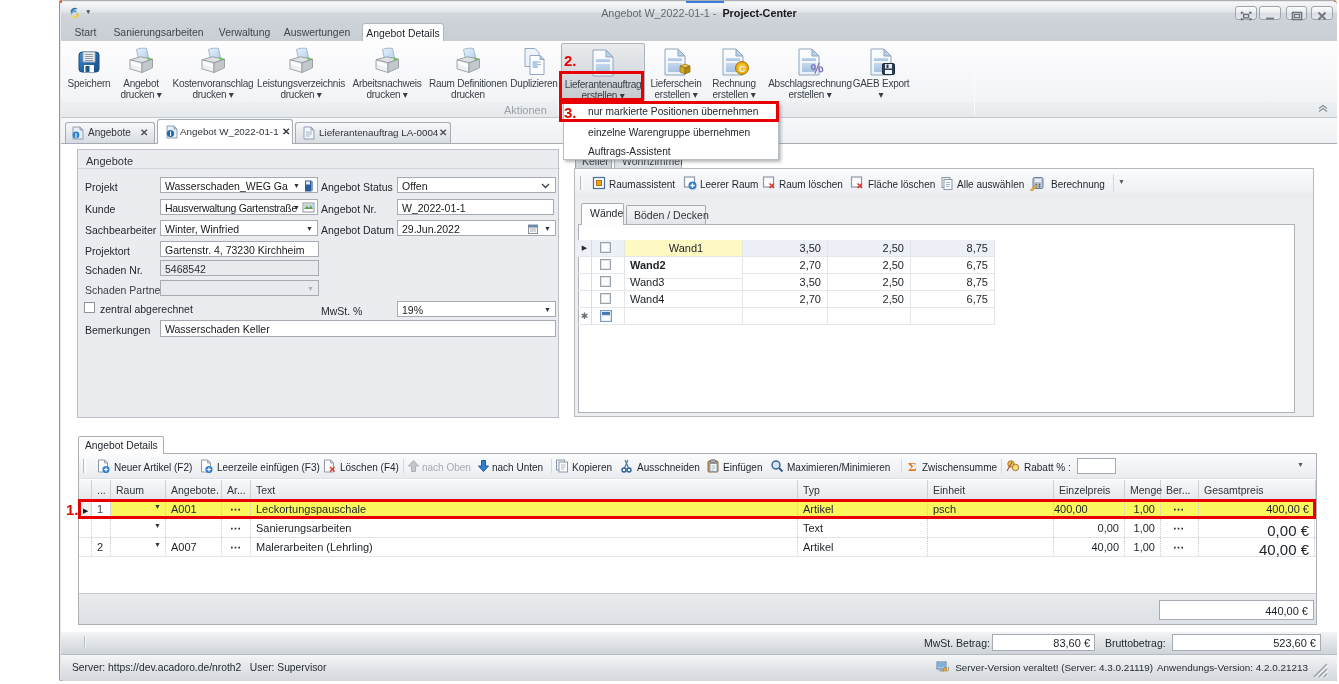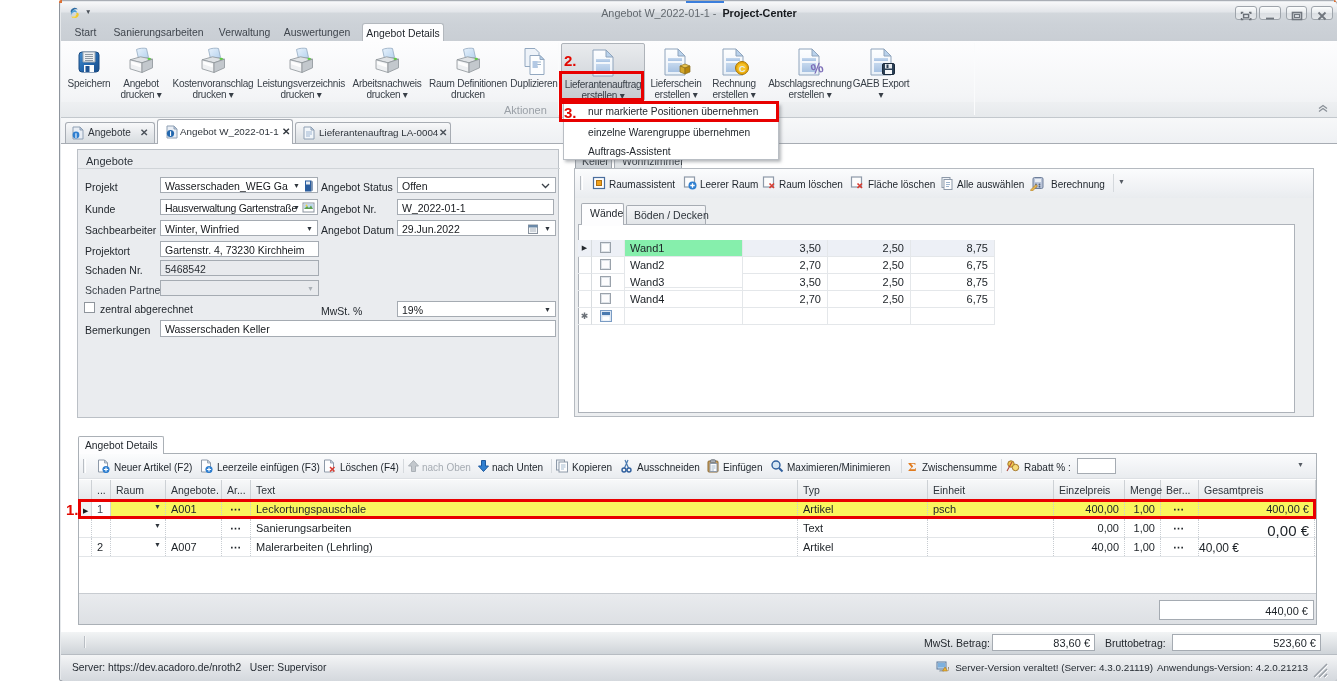--- a/index.html
+++ b/index.html
@@ -514,31 +514,31 @@
       </div>
 <div class="abs" style="left:581px;top:203px;width:43px;height:21px;background:#fdfdfe;border:1px solid #a7acb3;border-bottom:none;border-radius:2px 2px 0 0;padding:3px 0 0 8px;font-size:10.5px;color:#23282e;z-index:2">Wände</div>
 <div class="abs" style="left:626px;top:205px;width:80px;height:19px;background:linear-gradient(#f5f6f8,#e2e5e8);border:1px solid #a7acb3;border-bottom:none;border-radius:2px 2px 0 0;padding:3px 0 0 7px;font-size:10.5px;color:#2e343b">Böden / Decken</div>
 <div class="abs" style="left:578px;top:224px;width:717px;height:189px;background:#fff;border:1px solid #adb2b9"></div>
 <div class="abs" style="left:582px;top:223px;width:41px;height:3px;background:#fdfdfe"></div>
 <div class="abs" style="left:578px;top:240px;width:717px;height:17px">
 <div class="abs" style="left:0;width:14px;height:17px;border-right:1px solid #d8dcdf;border-bottom:1px solid #e4e7ea;text-align:center;font-size:7px;padding-top:4px;color:#23282e;background:#edf0f6;">▶</div>
 <div class="abs" style="left:14px;width:33px;height:17px;border-right:1px solid #e4e7ea;border-bottom:1px solid #e4e7ea;background:#edf0f6;">
           <span class="abs" style="left:8px;top:2px;width:11px;height:11px;background:#fcfcfd;border:1px solid #9aa2ab;box-shadow:inset 0 0 0 1px #dde2e7"></span>
         </div>
-<div class="abs" style="left:47px;width:118px;height:17px;border-right:1px solid #e4e7ea;border-bottom:1px solid #e4e7ea;padding:2px 0 8px 5px;font-size:11px;background:#86efac;">Wand1</div>
+<div class="abs" style="left:47px;width:118px;height:17px;border-right:1px solid #e4e7ea;border-bottom:1px solid #e4e7ea;padding:2px 0 8px 5px;font-size:11px;background:#fef9c3;text-align:center;">Wand1</div>
 <div class="abs" style="left:165px;width:85px;height:17px;border-right:1px solid #e4e7ea;border-bottom:1px solid #e4e7ea;padding:2px 6px 0 0;text-align:right;font-size:11px;background:#edf0f6;">3,50</div>
 <div class="abs" style="left:250px;width:83px;height:17px;border-right:1px solid #e4e7ea;border-bottom:1px solid #e4e7ea;padding:2px 6px 0 0;text-align:right;font-size:11px;background:#edf0f6;">2,50</div>
 <div class="abs" style="left:333px;width:84px;height:17px;border-right:1px solid #e4e7ea;border-bottom:1px solid #e4e7ea;padding:2px 6px 0 0;text-align:right;font-size:11px;background:#edf0f6;">8,75</div>
 </div>
 <div class="abs" style="left:578px;top:257px;width:717px;height:17px">
 <div class="abs" style="left:0;width:14px;height:17px;border-right:1px solid #d8dcdf;border-bottom:1px solid #e4e7ea;text-align:center;font-size:7px;padding-top:4px;color:#23282e;"></div>
 <div class="abs" style="left:14px;width:33px;height:17px;border-right:1px solid #e4e7ea;border-bottom:1px solid #e4e7ea;">
           <span class="abs" style="left:8px;top:2px;width:11px;height:11px;background:#fcfcfd;border:1px solid #9aa2ab;box-shadow:inset 0 0 0 1px #dde2e7"></span>
         </div>
-<div class="abs" style="left:47px;width:118px;height:31px;border-right:1px solid #e4e7ea;border-bottom:1px solid #e4e7ea;padding:2px 0 0 5px;font-size:11px;">Wand2</div>
+<div class="abs" style="left:47px;width:118px;height:22px;border-right:1px solid #e4e7ea;border-bottom:1px solid #e4e7ea;padding:2px 0 0 5px;font-size:11px;font-weight:bold;">Wand2</div>
 <div class="abs" style="left:165px;width:85px;height:17px;border-right:1px solid #e4e7ea;border-bottom:1px solid #e4e7ea;padding:2px 6px 0 0;text-align:right;font-size:11px;">2,70</div>
 <div class="abs" style="left:250px;width:83px;height:17px;border-right:1px solid #e4e7ea;border-bottom:1px solid #e4e7ea;padding:2px 6px 0 0;text-align:right;font-size:11px;">2,50</div>
 <div class="abs" style="left:333px;width:84px;height:17px;border-right:1px solid #e4e7ea;border-bottom:1px solid #e4e7ea;padding:2px 6px 0 0;text-align:right;font-size:11px;">6,75</div>
 </div>
 <div class="abs" style="left:578px;top:274px;width:717px;height:17px">
 <div class="abs" style="left:0;width:14px;height:17px;border-right:1px solid #d8dcdf;border-bottom:1px solid #e4e7ea;text-align:center;font-size:7px;padding-top:4px;color:#23282e;"></div>
 <div class="abs" style="left:14px;width:33px;height:17px;border-right:1px solid #e4e7ea;border-bottom:1px solid #e4e7ea;">
           <span class="abs" style="left:8px;top:2px;width:11px;height:11px;background:#fcfcfd;border:1px solid #9aa2ab;box-shadow:inset 0 0 0 1px #dde2e7"></span>
         </div>
 <div class="abs" style="left:47px;width:118px;height:17px;border-right:1px solid #e4e7ea;border-bottom:1px solid #e4e7ea;padding:2px 0 0 5px;font-size:11px;">Wand3</div>
@@ -666,21 +666,21 @@
 <div class="abs" style="left:0px;top:0;width:13px;height:100%;border-right:1px solid #d0d4d8;padding:3px 0 0 4px;color:#16191d;font-size:11px;background:#f0f1f3"><span style="font-size:7px">▶</span></div>
 <div class="abs" style="left:13px;top:0;width:19px;height:100%;border-right:1px solid #d0d4d8;padding:3px 0 0 5px;color:#3a4656;font-size:11px;background:#fff">1</div>
 <div class="abs" style="left:32px;top:0;width:55px;height:100%;border-right:1px dotted #c8cdd2;padding:3px 0 0 5px;color:#1c2126;font-size:11px">
           <span style="float:right;margin-right:4px;font-size:7px;color:#2e343b">▼</span>
         </div>
 <div class="abs" style="left:87px;top:0;width:56px;height:100%;border-right:1px dotted #c8cdd2;padding:3px 0 0 5px;color:#1c2126;font-size:11px">A001</div>
 <div class="abs" style="left:143px;top:0;width:29px;height:100%;border-right:1px dotted #c8cdd2;padding:3px 0 0 8px;color:#1c2126;font-size:11px"><span style="letter-spacing:1px;font-weight:bold">⋯</span></div>
 <div class="abs" style="left:172px;top:0;width:547px;height:100%;border-right:1px dotted #c8cdd2;padding:3px 0 0 5px;color:#1c2126;font-size:11px">Leckortungspauschale</div>
 <div class="abs" style="left:719px;top:0;width:130px;height:100%;border-right:1px dotted #c8cdd2;padding:3px 0 0 5px;color:#1c2126;font-size:11px">Artikel</div>
 <div class="abs" style="left:849px;top:0;width:126px;height:100%;border-right:1px dotted #c8cdd2;padding:3px 0 0 5px;color:#1c2126;font-size:11px">psch</div>
-<div class="abs" style="left:975px;top:0;width:71px;height:100%;border-right:1px dotted #c8cdd2;text-align:right;padding:3px 5px 0 0;color:#1c2126;font-size:11px">400,00</div>
+<div class="abs" style="left:975px;top:0;width:71px;height:100%;border-right:1px dotted #c8cdd2;text-align:left;padding:3px 5px 0 0;color:#1c2126;font-size:11px">400,00</div>
 <div class="abs" style="left:1046px;top:0;width:36px;height:100%;border-right:1px dotted #c8cdd2;text-align:right;padding:3px 5px 0 0;color:#1c2126;font-size:11px">1,00</div>
 <div class="abs" style="left:1082px;top:0;width:38px;height:100%;border-right:1px dotted #c8cdd2;padding:3px 0 0 12px;color:#1c2126;font-size:11px"><span style="letter-spacing:1px;font-weight:bold">⋯</span></div>
 <div class="abs" style="left:1120px;top:0;width:116px;height:100%;border-right:1px dotted #c8cdd2;text-align:right;padding:3px 5px 0 0;color:#1c2126;font-size:11px">400,00 €</div>
 </div>
 <div class="abs" style="left:79px;top:519px;width:1237px;height:19px;background:#fff;border-bottom:1px solid #e2e5e8">
 <div class="abs" style="left:0px;top:0;width:13px;height:100%;border-right:1px dotted #c8cdd2;padding:3px 0 0 5px;color:#1c2126;font-size:11px"></div>
 <div class="abs" style="left:13px;top:0;width:19px;height:100%;border-right:1px dotted #c8cdd2;padding:3px 0 0 5px;color:#1c2126;font-size:11px"></div>
 <div class="abs" style="left:32px;top:0;width:55px;height:100%;border-right:1px dotted #c8cdd2;padding:3px 0 0 5px;color:#1c2126;font-size:11px">
           <span style="float:right;margin-right:4px;font-size:7px;color:#2e343b">▼</span>
         </div>
@@ -701,21 +701,21 @@
           <span style="float:right;margin-right:4px;font-size:7px;color:#2e343b">▼</span>
         </div>
 <div class="abs" style="left:87px;top:0;width:56px;height:100%;border-right:1px dotted #c8cdd2;padding:3px 0 0 5px;color:#1c2126;font-size:11px">A007</div>
 <div class="abs" style="left:143px;top:0;width:29px;height:100%;border-right:1px dotted #c8cdd2;padding:3px 0 0 8px;color:#1c2126;font-size:11px"><span style="letter-spacing:1px;font-weight:bold">⋯</span></div>
 <div class="abs" style="left:172px;top:0;width:547px;height:100%;border-right:1px dotted #c8cdd2;padding:3px 0 0 5px;color:#1c2126;font-size:11px">Malerarbeiten (Lehrling)</div>
 <div class="abs" style="left:719px;top:0;width:130px;height:100%;border-right:1px dotted #c8cdd2;padding:3px 0 0 5px;color:#1c2126;font-size:11px">Artikel</div>
 <div class="abs" style="left:849px;top:0;width:126px;height:100%;border-right:1px dotted #c8cdd2;padding:3px 0 0 5px;color:#1c2126;font-size:11px"></div>
 <div class="abs" style="left:975px;top:0;width:71px;height:100%;border-right:1px dotted #c8cdd2;text-align:right;padding:3px 5px 0 0;color:#1c2126;font-size:11px">40,00</div>
 <div class="abs" style="left:1046px;top:0;width:36px;height:100%;border-right:1px dotted #c8cdd2;text-align:right;padding:3px 5px 0 0;color:#1c2126;font-size:11px">1,00</div>
 <div class="abs" style="left:1082px;top:0;width:38px;height:100%;border-right:1px dotted #c8cdd2;padding:3px 0 0 12px;color:#1c2126;font-size:11px"><span style="letter-spacing:1px;font-weight:bold">⋯</span></div>
-<div class="abs" style="left:1120px;top:0;width:116px;height:100%;border-right:1px dotted #c8cdd2;padding:3px 5px 0 0;color:#1c2126;font-size:12px">40,00 €</div>
+<div class="abs" style="left:1120px;top:0;width:116px;height:100%;border-right:1px dotted #c8cdd2;text-align:right;padding:3px 5px 0 0;color:#1c2126;font-size:15px">40,00 €</div>
 </div>
 <div class="abs" style="left:79px;top:593px;width:1237px;height:31px;background:linear-gradient(#e9ebee,#dde0e4);border-top:1px solid #c8ccd1"></div>
 <div class="abs" style="left:1159px;top:600px;width:155px;height:20px;background:#fff;border:1px solid #a5abb2;text-align:right;padding:4px 5px 0 0;font-size:11px">440,00 €</div>
 <div class="abs" style="left:84px;top:636px;width:2px;height:12px;background:#b9bec4;border-right:1px solid #f4f5f6"></div>
 <div class="abs" style="left:924px;top:637px;font-size:10.5px;color:#23282e">MwSt. Betrag:</div>
 <div class="abs" style="left:992px;top:634px;width:103px;height:17px;background:#fff;border:1px solid #a5abb2;text-align:right;padding:2px 4px 0 0;font-size:11px">83,60 €</div>
 <div class="abs" style="left:1105px;top:637px;font-size:10.5px;color:#23282e">Bruttobetrag:</div>
 <div class="abs" style="left:1172px;top:634px;width:149px;height:17px;background:#fff;border:1px solid #a5abb2;text-align:right;padding:2px 4px 0 0;font-size:11px">523,60 €</div>
 <div class="abs" style="left:72px;top:662px;font-size:10.3px;color:#262c33">Server: https://dev.acadoro.de/nroth2&nbsp;&nbsp;&nbsp;User: Supervisor</div>
 <div class="abs" style="left:936px;top:660px"><svg width="14" height="14" viewBox="0 0 14 14">

